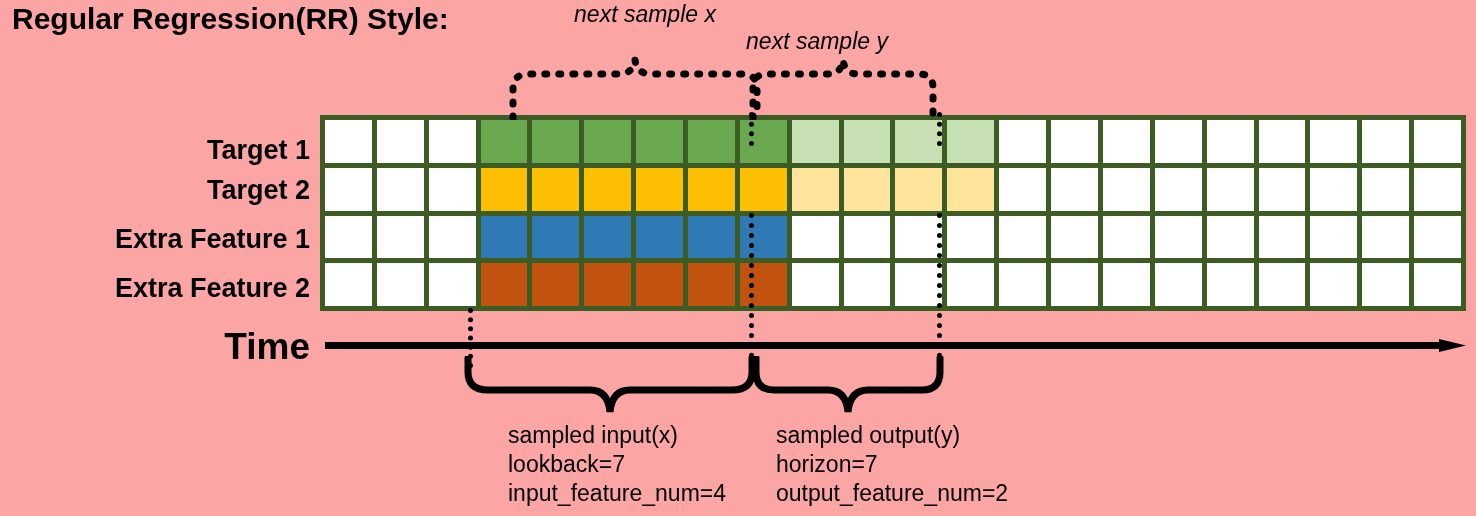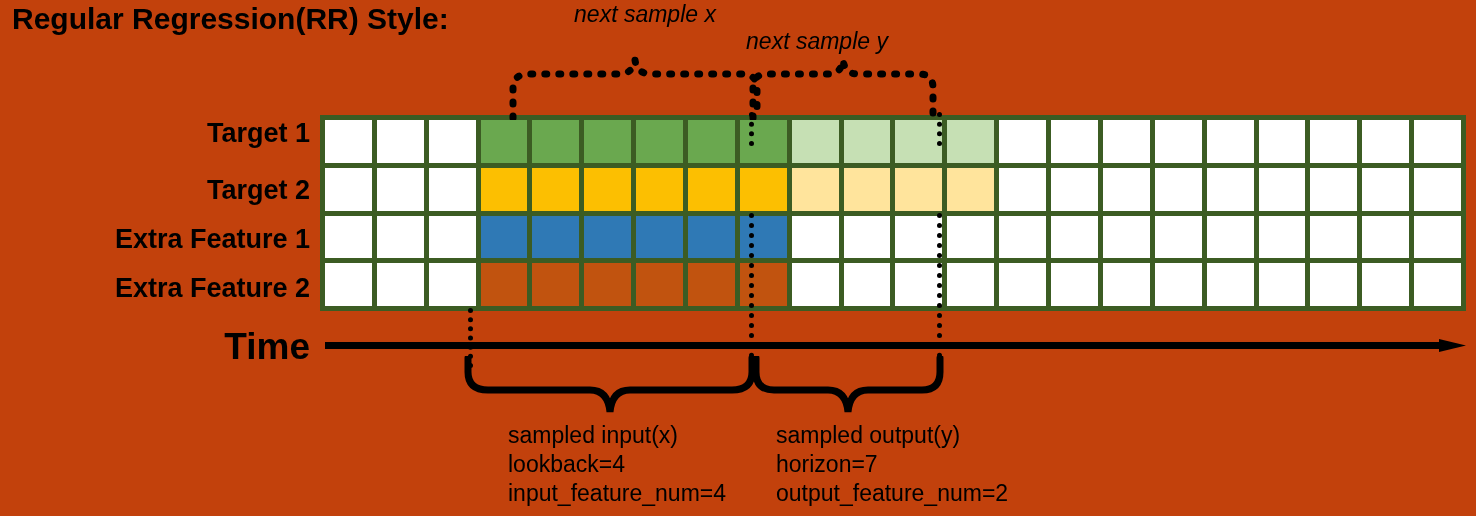--- a/index.html
+++ b/index.html
@@ -4,21 +4,21 @@
 <style>
   html, body {
     margin: 0;
     padding: 0;
     background: #ffffff;
   }
   #stage {
     position: relative;
     width: 1476px;
     height: 516px;
-    background: #c2410c;
+    background: #fca5a5;
     font-family: "Liberation Sans", sans-serif;
     overflow: hidden;
   }
   #title {
     position: absolute;
     left: 12px;
     top: 2px;
     font-size: 30px;
     font-weight: 700;
     color: #000000;
@@ -120,21 +120,21 @@
   }
 </style>
 </head>
 <body>
 
 <div id="stage">
 
   <div id="title">Regular Regression(RR) Style:</div>
 
   <div id="row-labels">
-    <div class="row-label" style="top:3px;">Target 1</div>
+    <div class="row-label" style="top:20px;">Target 1</div>
     <div class="row-label" style="top:60px;">Target 2</div>
     <div class="row-label" style="top:109px;">Extra Feature 1</div>
     <div class="row-label" style="top:158px;">Extra Feature 2</div>
   </div>
 
   <div id="grid" style="background: rgb(60, 92, 35);">
       <div class="cell "></div>
       <div class="cell "></div>
       <div class="cell "></div>
       <div class="cell c-green"></div>
@@ -252,21 +252,21 @@
   <svg class="brace" style="left:462px; top:356px;" width="296" height="60" viewBox="0 0 296 60">
     <path d="M 6,2 L 6,16 Q 6,34 26,34 L 128,34 Q 146,34 148,56 Q 150,34 168,34 L 270,34 Q 290,34 290,16 L 290,2" fill="none" stroke="#000" stroke-width="7" stroke-linecap="round"></path>
   </svg>
 
   <svg class="brace" style="left:750px; top:356px;" width="196" height="60" viewBox="0 0 196 60">
     <path d="M 6,2 L 6,16 Q 6,34 24,34 L 78,34 Q 96,34 98,56 Q 100,34 118,34 L 172,34 Q 190,34 190,16 L 190,2" fill="none" stroke="#000" stroke-width="7" stroke-linecap="round"></path>
   </svg>
 
   <div class="caption" style="left:508px; top:421px;">
     <div>sampled input(x)</div>
-    <div>lookback=4</div>
+    <div>lookback=7</div>
     <div>input_feature_num=4</div>
   </div>
 
   <div class="caption" style="left:776px; top:421px;">
     <div>sampled output(y)</div>
     <div>horizon=7</div>
     <div>output_feature_num=2</div>
   </div>
 
 </div>

